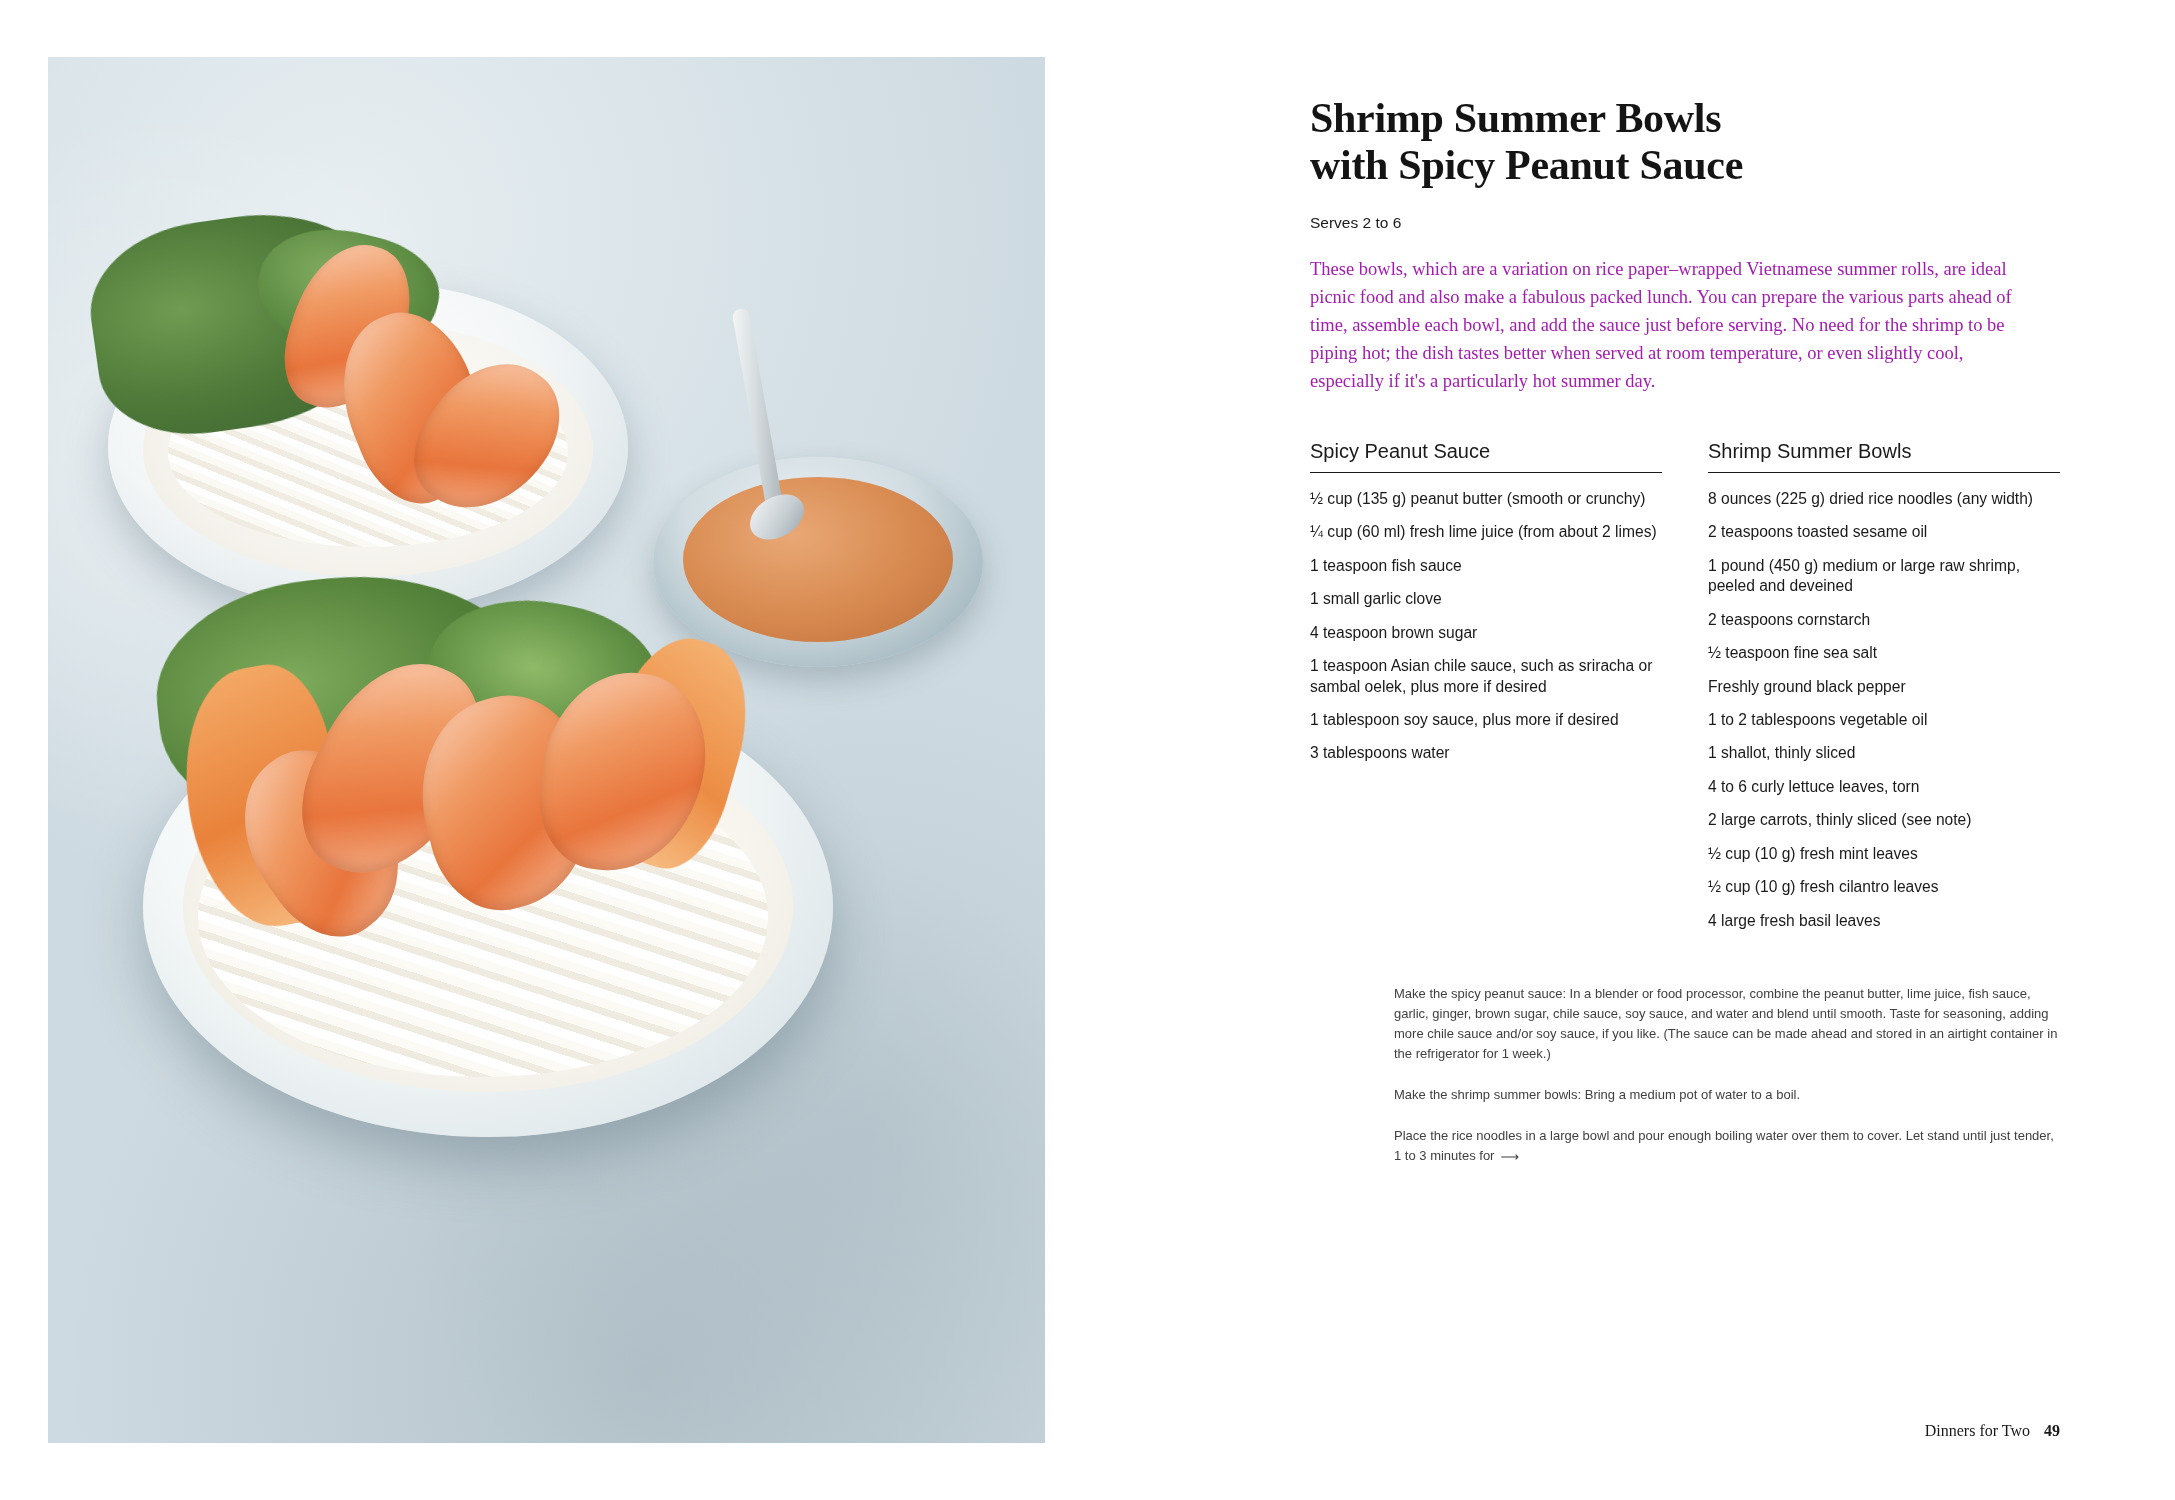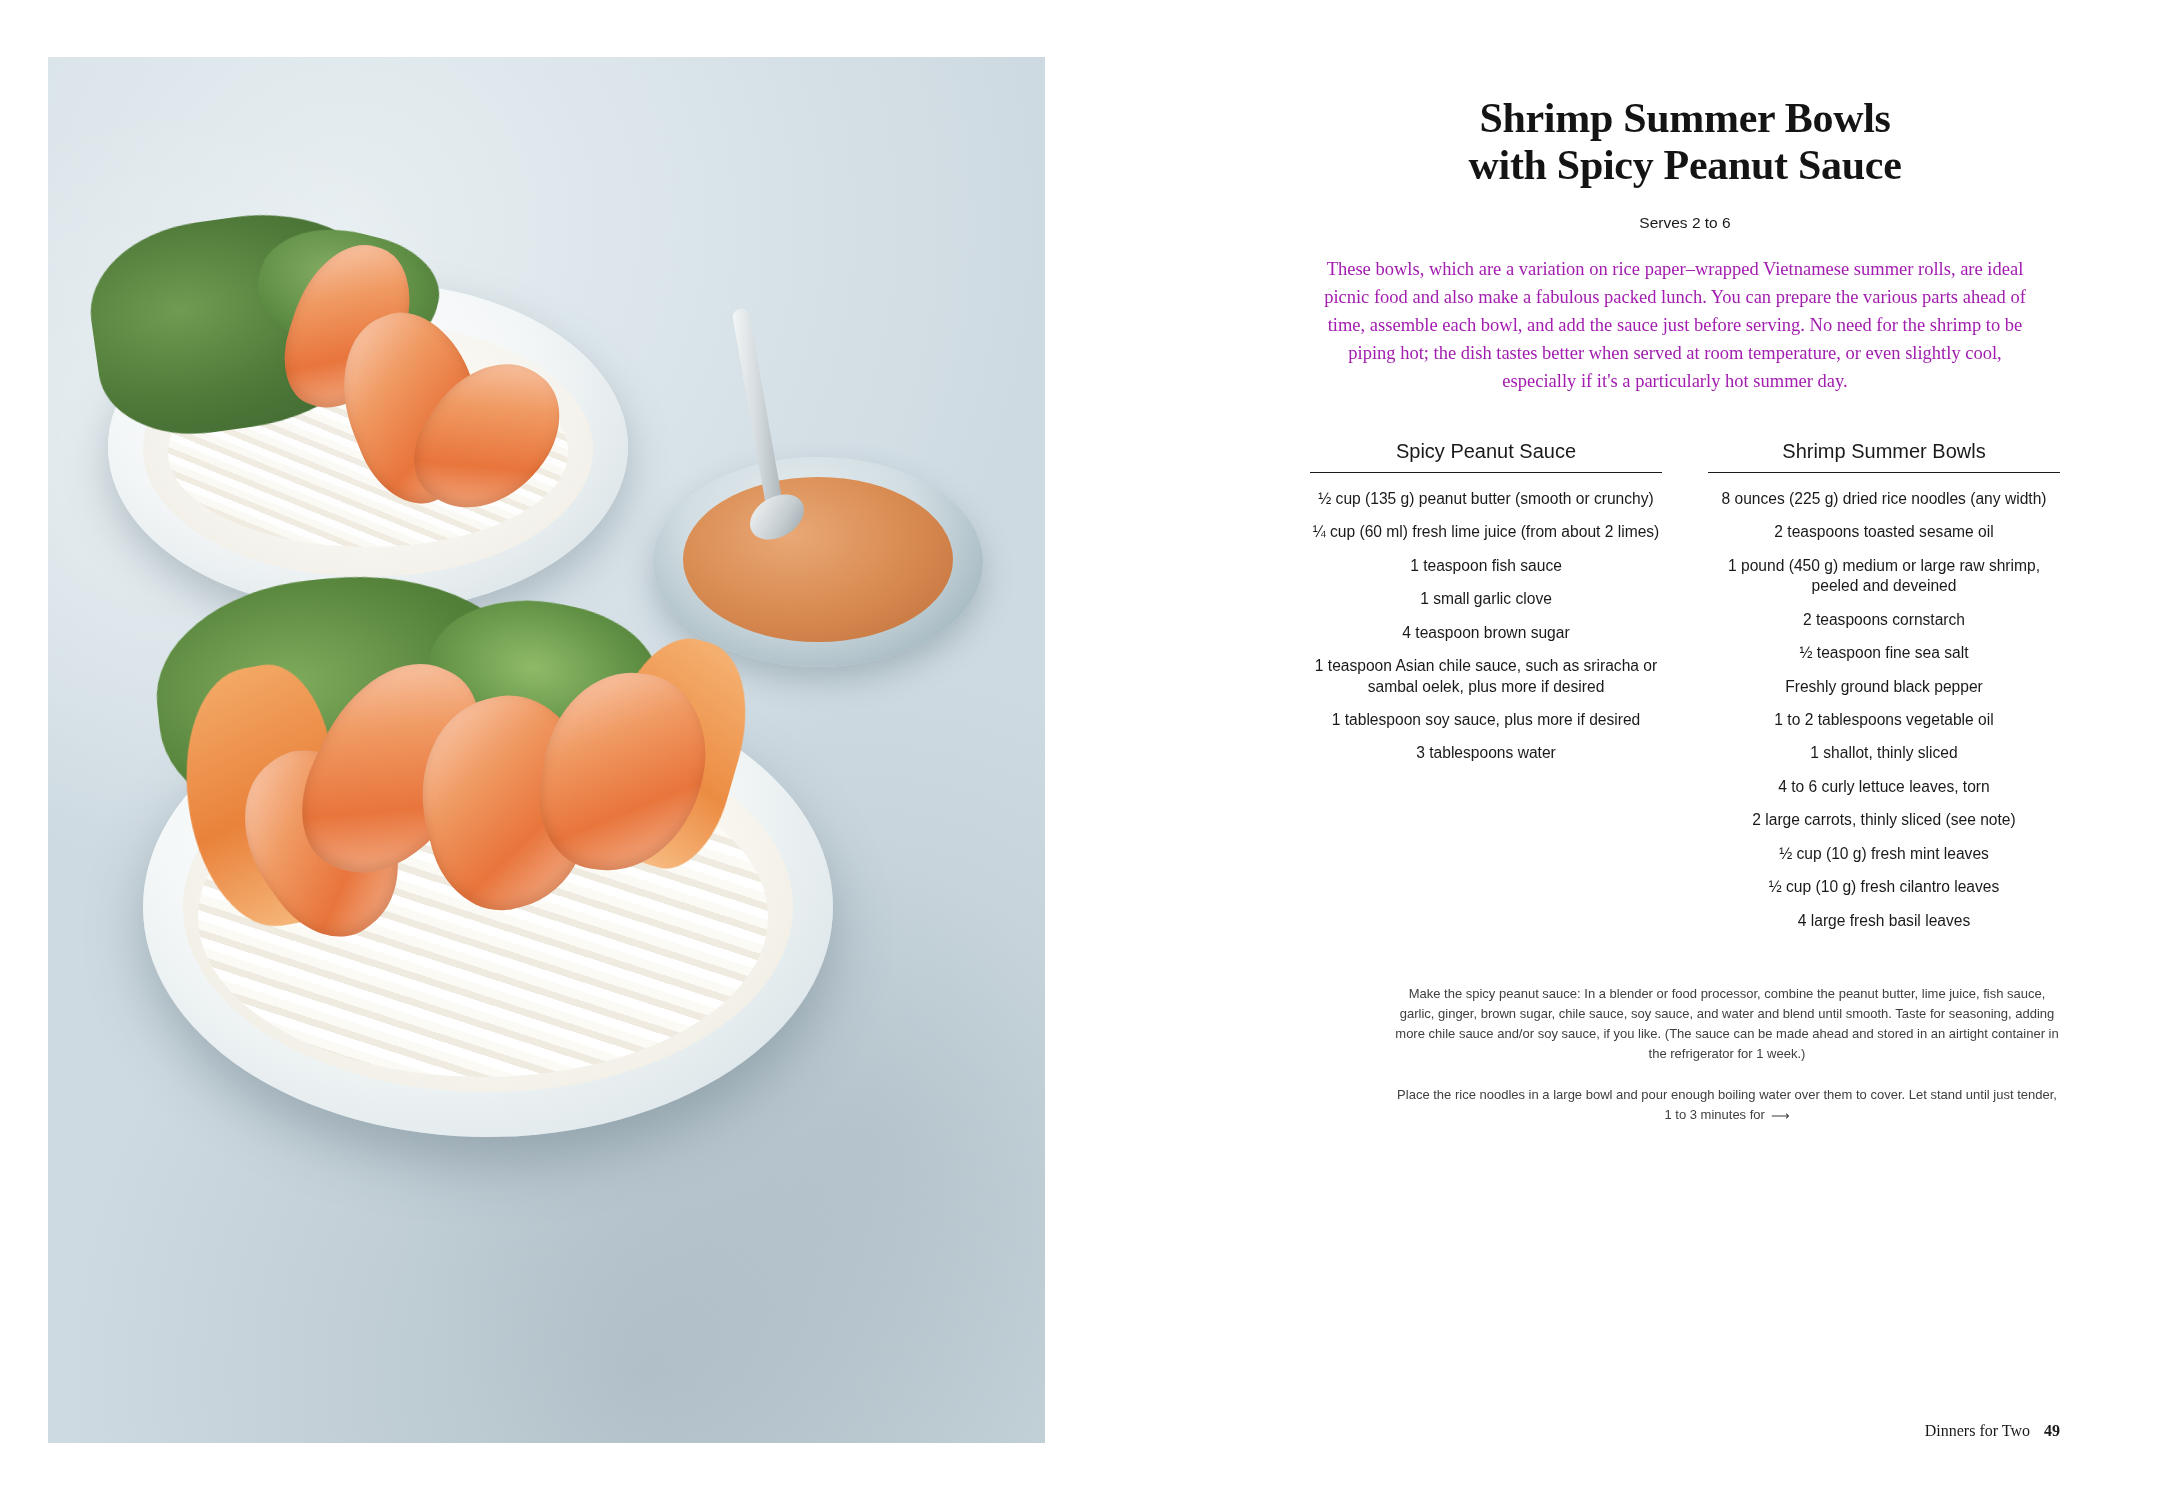--- a/index.html
+++ b/index.html
@@ -252,21 +252,20 @@
     transform: rotate(-10deg);
   }
   
   .page-right {
     position: relative;
     width: 887px;
     height: 1500px;
     flex: 0 0 887px;
     background: #ffffff;
     padding: 0;
-    text-align: center;
   }
   .recipe {
     position: absolute;
     left: 22px;
     top: 95px;
     width: 750px;
   }
   h1.title {
     font-family: "Liberation Serif", serif;
     font-weight: 700;
@@ -428,20 +427,21 @@
             <li>½ cup (10 g) fresh mint leaves</li>
             <li>½ cup (10 g) fresh cilantro leaves</li>
             <li>4 large fresh basil leaves</li>
           </ul>
         </div>
 
       </div>
 
       <div class="method">
         <p>Make the spicy peanut sauce: In a blender or food processor, combine the peanut butter, lime juice, fish sauce, garlic, ginger, brown sugar, chile sauce, soy sauce, and water and blend until smooth. Taste for seasoning, adding more chile sauce and/or soy sauce, if you like. (The sauce can be made ahead and stored in an airtight container in the refrigerator for 1 week.)</p>
+        <p>Make the shrimp summer bowls: Bring a medium pot of water to a boil.</p>
         <p><span>Place the rice noodles in a large bowl and pour enough boiling water over them to cover. Let stand until just tender, 1 to 3 minutes for</span><span class="arrow">⟶</span></p>
       </div>
 
     </div>
 
     <div class="folio">
       <span>Dinners for Two</span>
       <span class="pg">49</span>
     </div>
   </div>

